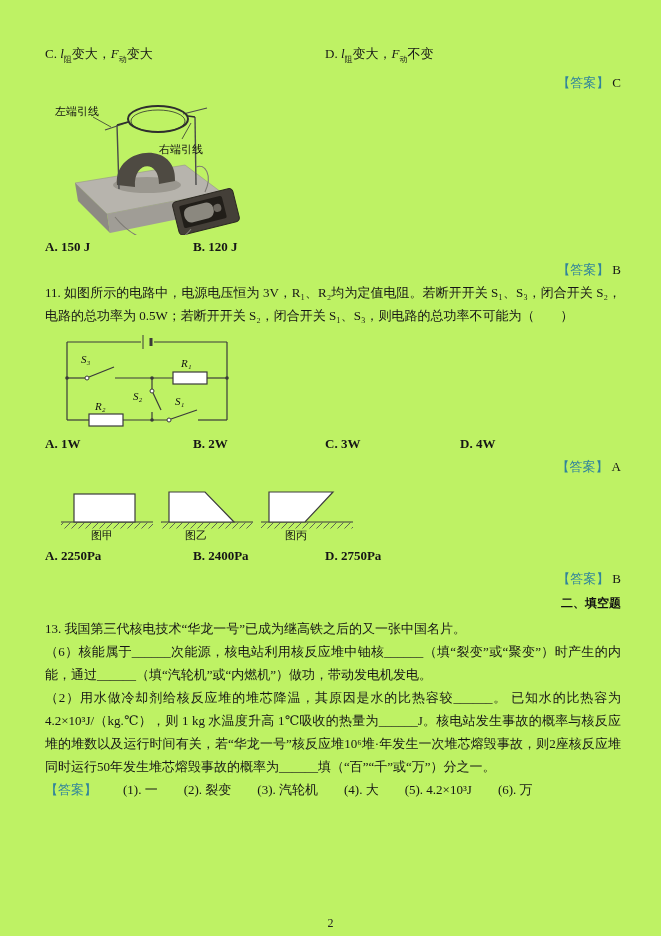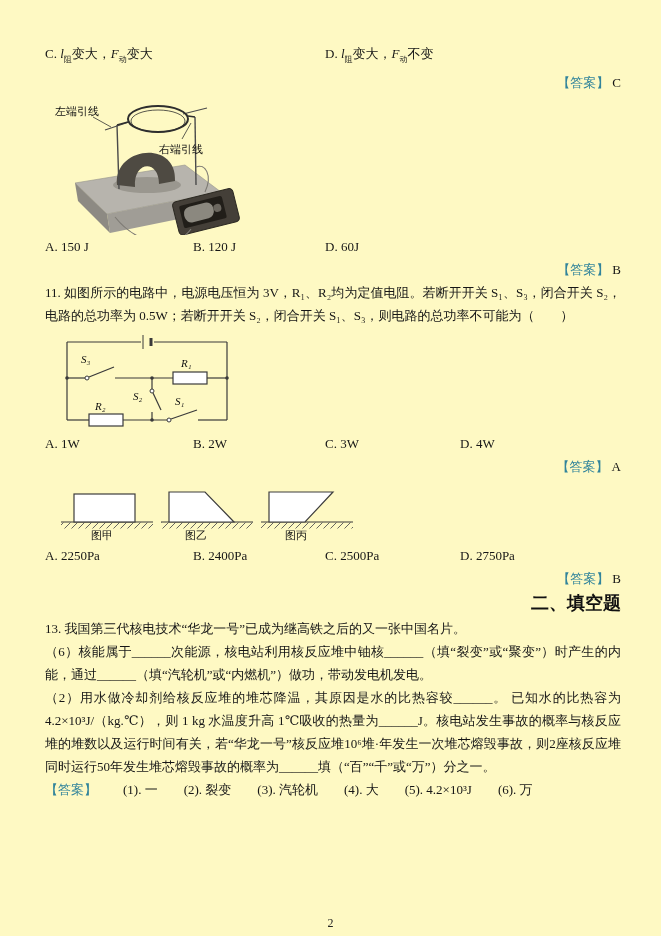--- a/index.html
+++ b/index.html
@@ -1,33 +1,33 @@
 <!DOCTYPE html>
 <html><head>
 <meta charset="utf-8">
 <style>
   html,body { margin:0; padding:0; background:#ffffff; }
   .page {
     position:relative; width:661px; height:936px; box-sizing:border-box;
-    padding:42px 40px 0 45px; overflow:hidden; background:#fef9c3;
+    padding:42px 40px 0 45px; overflow:hidden; background:#bef264;
     font-family:"Liberation Serif","DejaVu Serif",serif;
     font-size:13px; color:#161616;
   }
   p { margin:0;text-align:right; }
   .para { line-height:23px; text-align:justify; }
   .row-cd { display:grid; grid-template-columns:280px auto; line-height:23px; }
-  .row-opts { display:grid; grid-template-columns:148px 132px 135px auto; line-height:23px; }
+  .row-opts { display:grid; grid-template-columns:148px 132px 135px auto; line-height:23px;font-weight:bold; }
   .ans { line-height:23px; }
   .ans-label { color:#31849b; }
   .ans-val { margin-left:3px; color:#161616; }
   .var { font-style:italic; }
   sub { font-size:8px; }
   .sec-heading {
     font-family:"Liberation Sans","DejaVu Sans",sans-serif;
-    font-weight:bold; font-size:18px; line-height:25px; margin:1px 0 1px 0; color:#111;
+    font-weight:bold; font-size:12px; line-height:25px; margin:1px 0 1px 0; color:#111;
   }
   .fig10 { margin:3px 0 0 10px; height:138px; }
   .fig11 { margin:5px 0 2px 12px; height:98px; }
   .fig12 { margin:2px 0 0 12px; height:64px; }
   .q13-answers { display:flex; gap:26px; line-height:23px; }
   .pageno { position:absolute; left:0; right:0; bottom:5px; text-align:center; font-size:12px; color:#222; }
   svg text { font-family:"Liberation Serif","DejaVu Serif",serif; fill:#111; }
   .wire { stroke:#3a3a3a; stroke-width:1.2; fill:none; }
   .node { fill:#3a3a3a; }
   .shape { fill:#ffffff; stroke:#3c3c3c; stroke-width:1.2; }
@@ -70,21 +70,20 @@
       <line x1="38" y1="20" x2="56" y2="30" stroke="#333" stroke-width="0.8"></line>
       <text x="0" y="18" font-size="11">左端引线</text>
       <line x1="136" y1="26" x2="127" y2="42" stroke="#333" stroke-width="0.8"></line>
       <text x="104" y="56" font-size="11">右端引线</text>
     </svg>
   </div>
 
   <div class="row-opts">
     <span>A. 150 J</span>
     <span>B. 120 J</span>
-    <span>D. 60J</span>
   </div>
   <p class="ans"><span class="ans-label">【答案】</span><span class="ans-val">B</span></p>
 
   <p class="para">11. 如图所示的电路中，电源电压恒为 3V，R₁、R₂均为定值电阻。若断开开关 S₁、S₃，闭合开关 S₂，电路的总功率为 0.5W；若断开开关 S₂，闭合开关 S₁、S₃，则电路的总功率不可能为（　　）</p>
 
   <div class="fig11">
     <svg width="185" height="98" viewBox="0 0 185 98">
       <line class="wire" x1="10" y1="10" x2="84" y2="10"></line>
       <line class="wire" x1="97" y1="10" x2="170" y2="10"></line>
       <line x1="86" y1="3" x2="86" y2="17" stroke="#3a3a3a" stroke-width="1"></line>
@@ -146,21 +145,20 @@
       <line class="wire" x1="204" y1="42" x2="296" y2="42"></line>
       <rect x="204" y="42.5" width="92" height="6" fill="url(#hatch)"></rect>
       <polygon class="shape" points="212,42 212,12 276,12 248,42"></polygon>
       <text x="228" y="59" font-size="11">图丙</text>
     </svg>
   </div>
 
   <div class="row-opts">
     <span>A. 2250Pa</span>
     <span>B. 2400Pa</span>
-    <span>C. 2500Pa</span>
     <span>D. 2750Pa</span>
   </div>
   <p class="ans"><span class="ans-label">【答案】</span><span class="ans-val">B</span></p>
 
   <p class="sec-heading">二、填空题</p>
 
   <p class="para">13. 我国第三代核电技术“华龙一号”已成为继高铁之后的又一张中国名片。</p>
   <p class="para">（6）核能属于______次能源，核电站利用核反应堆中铀核______（填“裂变”或“聚变”）时产生的内能，通过______（填“汽轮机”或“内燃机”）做功，带动发电机发电。</p>
   <p class="para">（2）用水做冷却剂给核反应堆的堆芯降温，其原因是水的比热容较______。 已知水的比热容为 4.2×10³J/（kg.℃），则 1 kg 水温度升高 1℃吸收的热量为______J。核电站发生事故的概率与核反应堆的堆数以及运行时间有关，若“华龙一号”核反应堆10⁶堆·年发生一次堆芯熔毁事故，则2座核反应堆同时运行50年发生堆芯熔毁事故的概率为______填（“百”“千”或“万”）分之一。</p>
 

